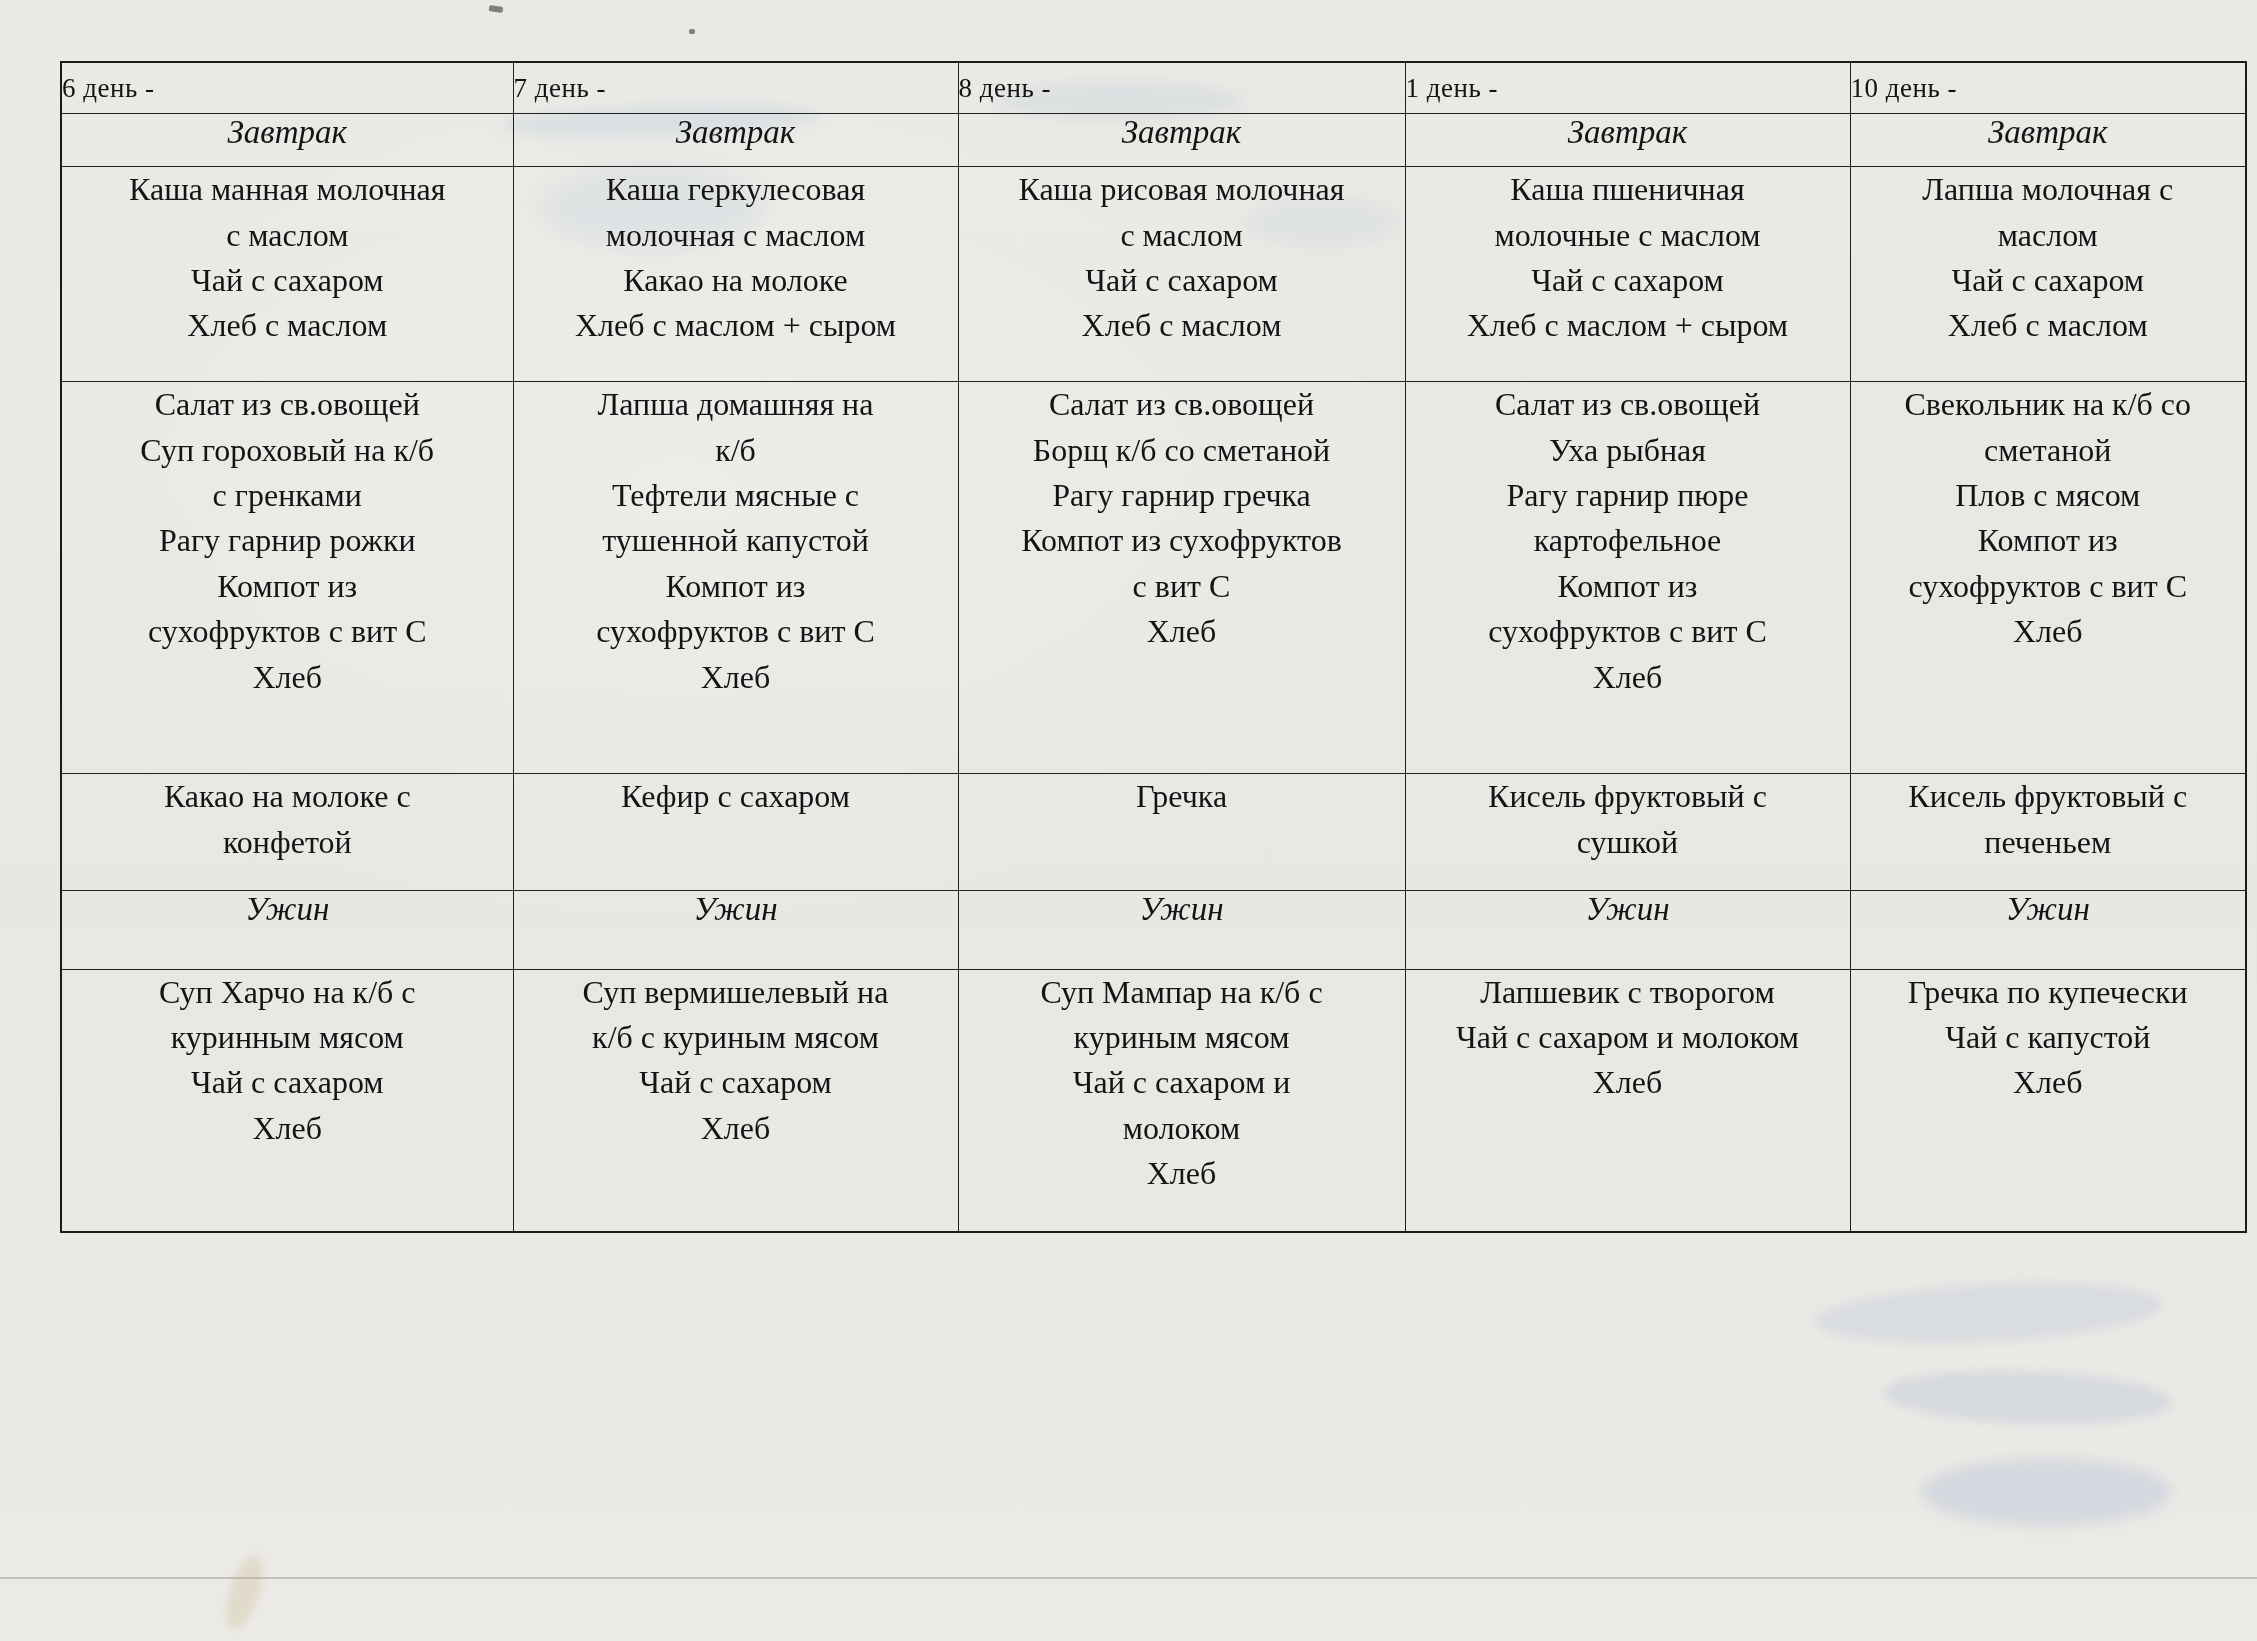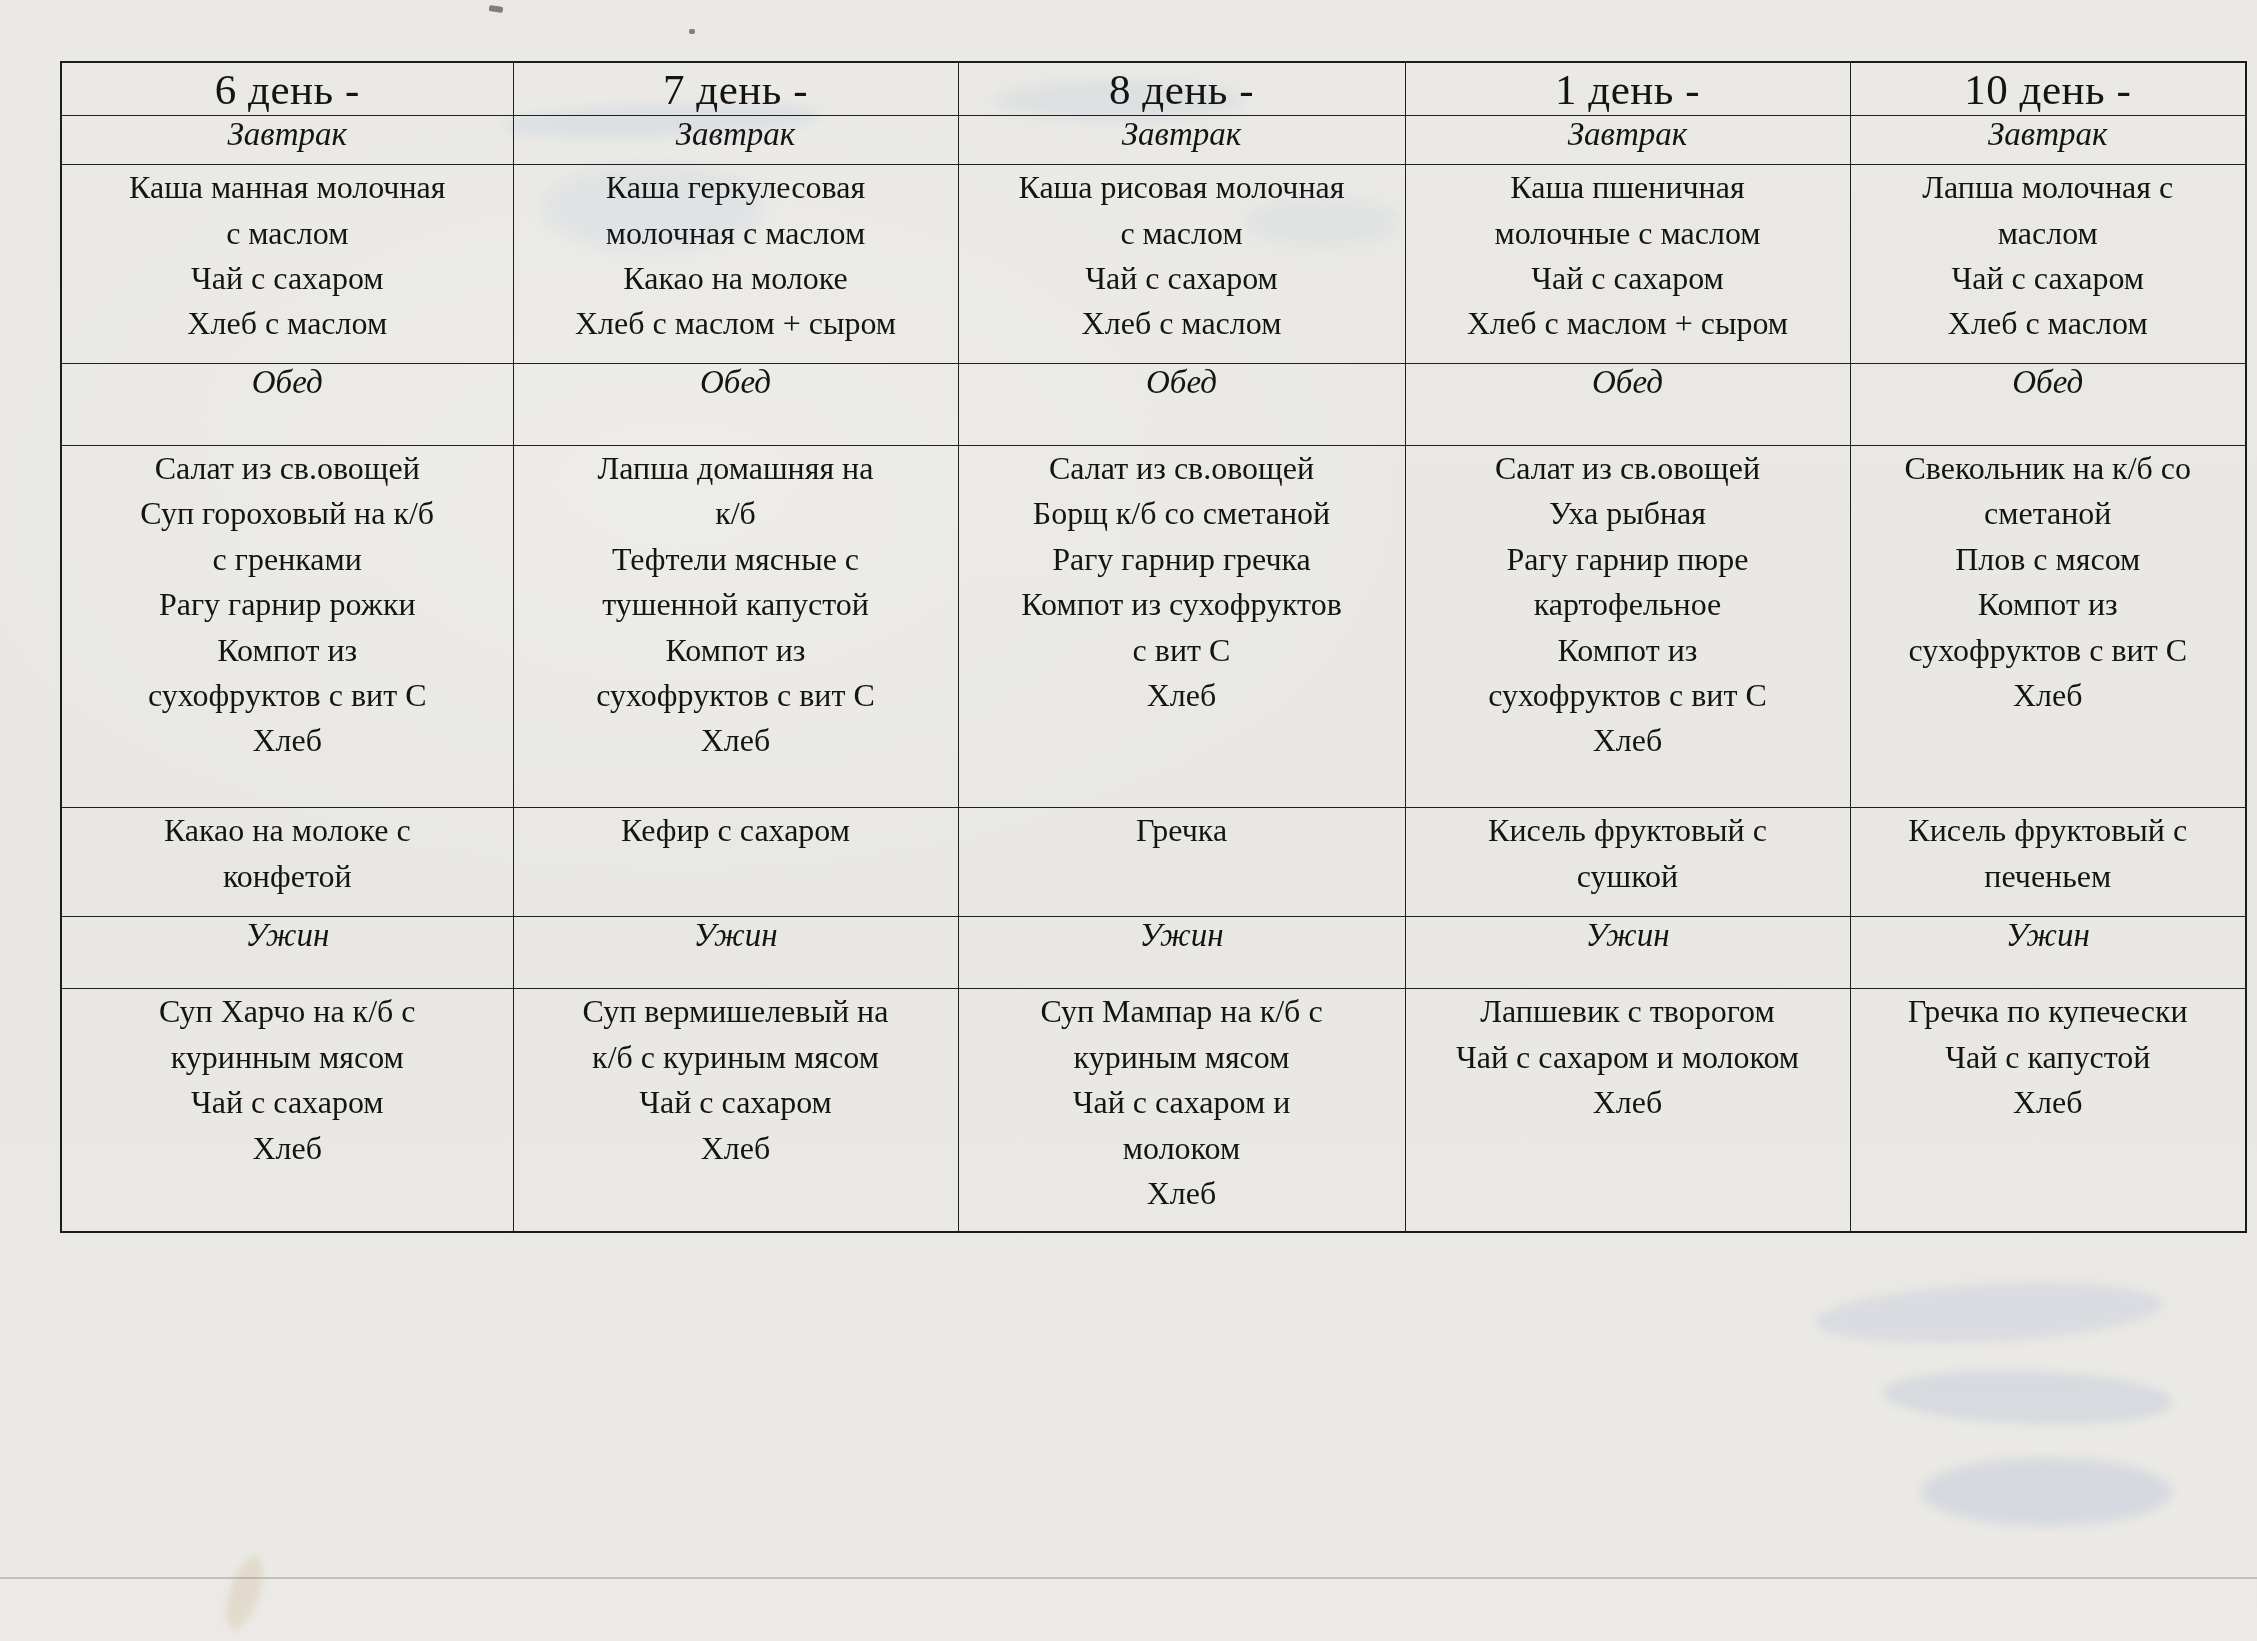--- a/index.html
+++ b/index.html
@@ -35,24 +35,24 @@
   tr.r-dayhead{height:45px;}
   tr.r-title-breakfast{height:46px;}
   tr.r-content-breakfast{height:187px;margin-top:27px;}
   tr.r-title-lunch{height:77px;}
   tr.r-content-lunch{height:341px;}
   tr.r-title-snack{height:70px;}
   tr.r-content-snack{height:102px;}
   tr.r-title-dinner{height:68px;}
   tr.r-content-dinner{height:188px;}
   .day-header{
-    text-align:center;
+    text-align:left;
     vertical-align:middle;
     font-weight:bold;
-    font-size:43px;
+    font-size:27px;
     padding-left:13.5px;
     letter-spacing:0.5px;
   }
   .meal-title{
     text-align:center;
     vertical-align:top;
     font-weight:bold;
     font-style:italic;
     font-size:33px;
     padding-top:4.8px;
@@ -148,27 +148,20 @@
     <td class="meal-content">Каша пшеничная
 молочные с маслом
 Чай с сахаром
 Хлеб с маслом + сыром</td>
     <td class="meal-content">Лапша молочная с
 маслом
 Чай с сахаром
 Хлеб с маслом</td>
   </tr>
 
-  <tr class="r-title-lunch">
-    <td class="meal-title">Обед</td>
-    <td class="meal-title">Обед</td>
-    <td class="meal-title">Обед</td>
-    <td class="meal-title">Обед</td>
-    <td class="meal-title">Обед</td>
-  </tr>
 
   <tr class="r-content-lunch">
     <td class="meal-content">Салат из св.овощей
 Суп гороховый на к/б
 с гренками
 Рагу гарнир рожки
 Компот из
 сухофруктов с вит С
 Хлеб</td>
     <td class="meal-content">Лапша домашняя на

